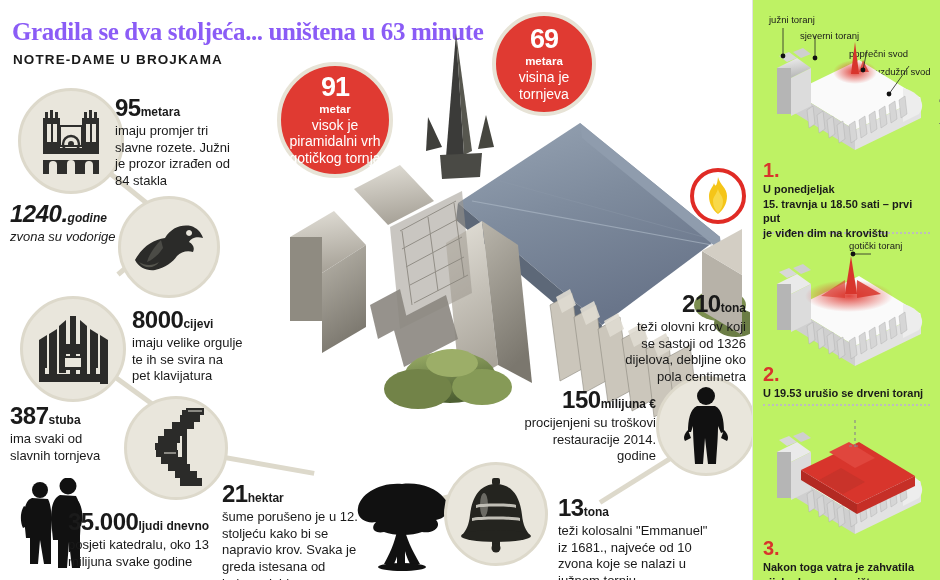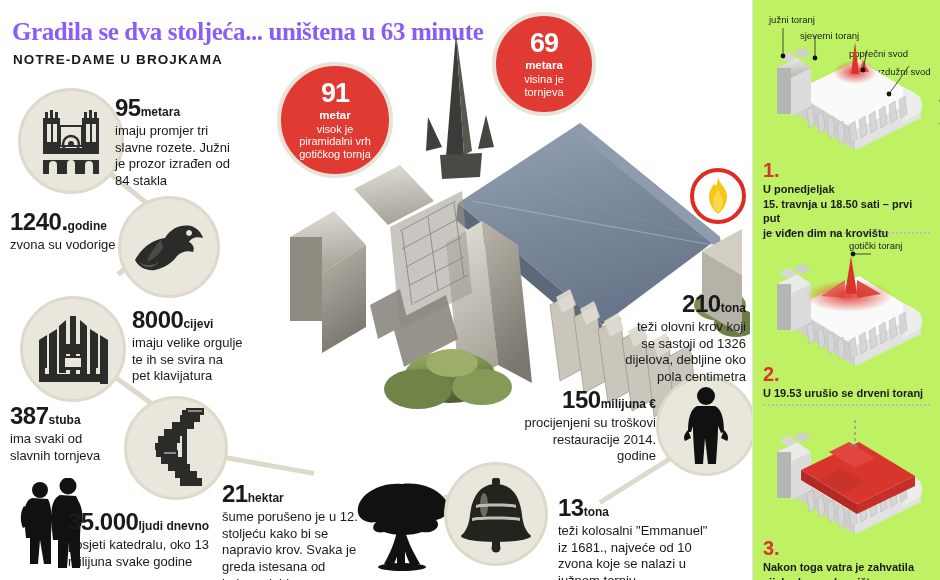--- a/index.html
+++ b/index.html
@@ -40,21 +40,21 @@
     position: absolute; border-radius: 50%;
     background: #e9e6dc; border: 3px solid #ddd9cb;
     display: flex; align-items: center; justify-content: center;
   }
   .circ.red {
     background: #e03a32; border: 4px solid #e7e3d6; color: #fff;
     flex-direction: column; text-align: center;
   }
   .circ.red .n { font-weight: bold; font-size: 27px; line-height: 1; letter-spacing: -1px; }
   .circ.red .u { font-weight: bold; font-size: 11.5px; margin-top: 2px; }
-  .circ.red .d { font-size: 11px; line-height: 1.15; margin-top: 2px; padding: 0 8px; }
+  .circ.red .d { font-size: 14px; line-height: 1.15; margin-top: 2px; padding: 0 8px; }
 
   
   .conn { position: absolute; background: #ddd9cb; height: 5px; transform-origin: 0 50%; }
 
   
   .fact { position: absolute; color: #1a1a1a; }
   .fact .head { line-height: 1; white-space: nowrap; }
   .fact .num { font-weight: bold; font-size: 24px; letter-spacing: -0.5px; }
   .fact .unit { font-weight: bold; font-size: 12px; }
   .fact .body { font-size: 13px; line-height: 1.28; margin-top: 3px; }
@@ -353,21 +353,21 @@
     <div class="n">69</div>
     <div class="u">metara</div>
     <div class="d">visina je tornjeva</div>
   </div>
 
   <div class="fact" style="left:115px; top:96px; width:120px;">
     <div class="head"><span class="num">95</span><span class="unit">metara</span></div>
     <div class="body">imaju promjer tri slavne rozete. Južni je prozor izrađen od 84 stakla</div>
   </div>
 
-  <div class="fact" style="left:10px; top:210px; width:112px;">
+  <div class="fact" style="left:10px; top:202px; width:112px;font-style:italic;">
     <div class="head"><span class="num">1240.</span><span class="unit">godine</span></div>
     <div class="body">zvona su vodorige</div>
   </div>
 
   <div class="fact" style="left:132px; top:308px; width:112px;">
     <div class="head"><span class="num">8000</span><span class="unit">cijevi</span></div>
     <div class="body">imaju velike orgulje te ih se svira na pet klavijatura</div>
   </div>
 
   <div class="fact" style="left:10px; top:404px; width:108px;">

